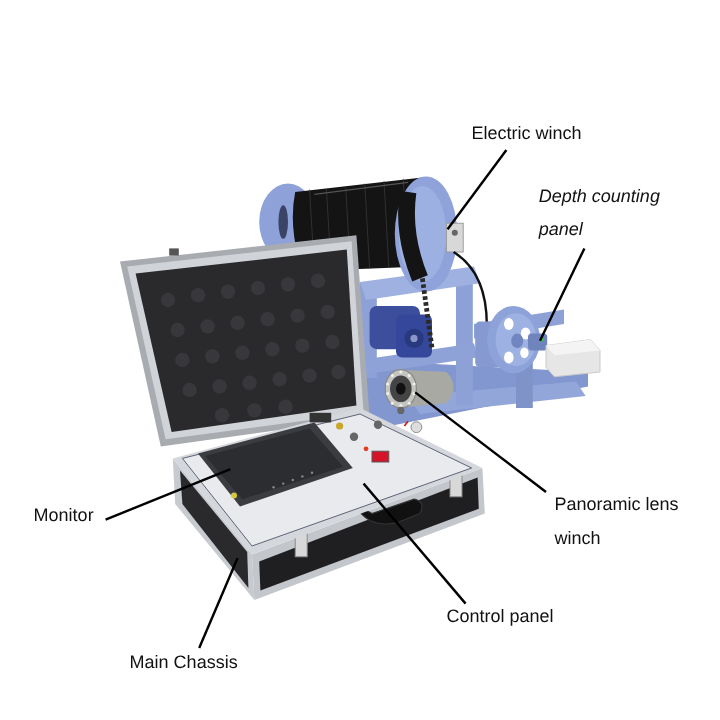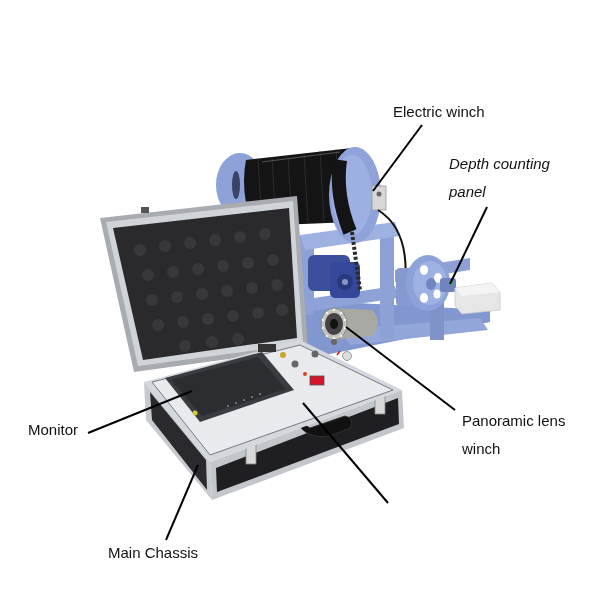--- a/index.html
+++ b/index.html
@@ -196,18 +196,21 @@
 
   <div class="label" style="left:462px; top:407px;">
     <div>Panoramic lens</div>
     <div>winch</div>
   </div>
 
   <div class="label" style="left:28px; top:416px;">
     <span>Monitor</span>
   </div>
 
+  <div class="label" style="left:372px; top:500px;">
+    <span>Control panel</span>
+  </div>
 
   <div class="label" style="left:108px; top:539px;">
     <span>Main Chassis</span>
   </div>
 
 </div>
 
 </body></html>

